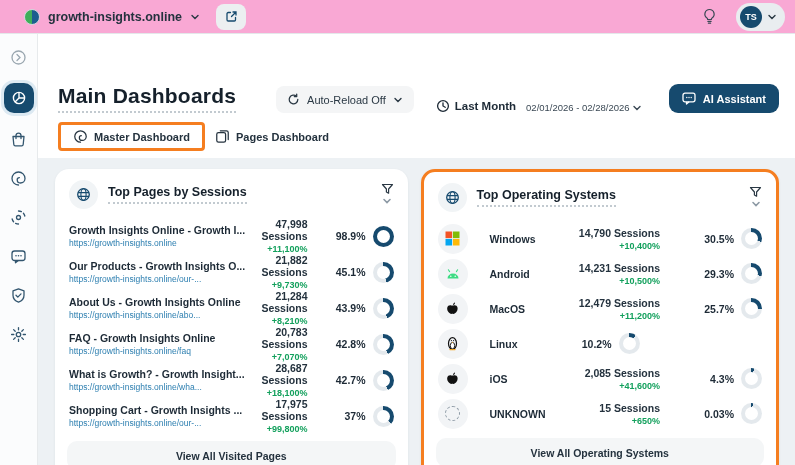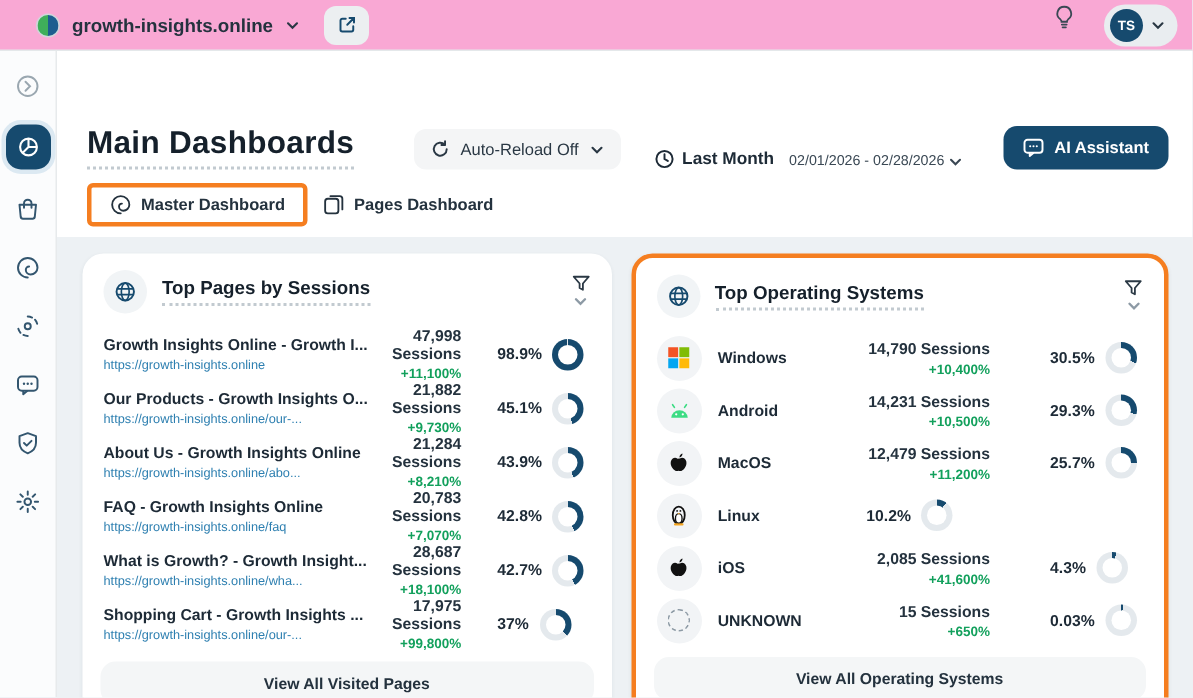--- a/index.html
+++ b/index.html
@@ -9,21 +9,21 @@
   
   .topbar { height:34px; background:#f9a8d4; border-bottom:1px solid #e4e8ea;
     display:flex; align-items:center; padding:0 10px 0 24px; }
   .domain-wrap { display:flex; align-items:center; gap:8px; cursor:pointer; }
   .favicon { width:16px; height:16px; border-radius:50%;
     background:linear-gradient(90deg,#3fae5a 0 50%, #1c5e8f 50% 100%); border:1px solid #cfd6da; }
   .domain-text { font-size:12.5px; font-weight:700; color:#24323e; }
   .chev { width:10px; height:10px; display:inline-block; }
   .extlink-btn { margin-left:16px; width:30px; height:26px; background:#eceff1; border:none;
     border-radius:8px; display:flex; align-items:center; justify-content:center; cursor:pointer; }
-  .topbar-right { margin-left:auto; display:flex; align-items:flex-start; gap:19px; }
+  .topbar-right { margin-left:auto; display:flex; align-items:center; gap:19px; }
   .bulb-btn { background:none; border:none; cursor:pointer; display:flex; }
   .avatar-pill { display:flex; align-items:center; gap:5px; background:#e9edf0;
     border-radius:16px; padding:3px 8px 3px 4px; cursor:pointer; }
   .avatar { width:22px; height:22px; border-radius:50%; background:#164a6e; color:#fff;
     font-size:9px; font-weight:700; display:flex; align-items:center; justify-content:center; }
 
   
   .shell { display:flex; height:431px; }
   .sidebar { width:38px; background:#fbfcfd; border-right:1px solid #e7eaec;
     display:flex; flex-direction:column; align-items:center; padding-top:10px; gap:13px; }
@@ -75,26 +75,26 @@
     flex-direction:column; align-items:center; gap:1px; }
 
   .rows { flex:1; padding:2px 14px 0 14px; display:flex; flex-direction:column; }
   .row { display:flex; align-items:center; flex:1; }
   .pcol1 { width:176px; }
   .ptitle { font-size:10.5px; font-weight:700; color:#1d2a36; white-space:nowrap; }
   .purl { font-size:8.5px; color:#2d7fb0; text-decoration:none; display:block; margin-top:2px; }
   .pcol2 { flex:1; text-align:right; padding-right:24px; }
   .psess { font-size:10.5px; font-weight:700; color:#24323e; }
   .pchange { font-size:9px; font-weight:700; color:#12a05c; margin-top:2px; }
-  .pcol3 { display:flex; align-items:center; gap:7px; width:62px; }
+  .pcol3 { display:flex; align-items:center; gap:7px; width:62px; justify-content:flex-end; }
   .ppct { font-size:10.5px; font-weight:700; color:#1d2a36; }
   .donut { width:21px; height:21px; border-radius:50%; position:relative; flex-shrink:0; }
   .donut::after { content:""; position:absolute; inset:4px; background:#fff; border-radius:50%; }
 
-  .oscol1 { width:140px; display:flex; align-items:center; gap:11px;text-align:right; }
+  .oscol1 { width:140px; display:flex; align-items:center; gap:22px;text-align:right; }
   .os-chip { width:30px; height:30px; border-radius:50%; background:#f2f4f6; display:flex;
     align-items:center; justify-content:center; flex-shrink:0; }
   .os-name { font-size:10.5px; font-weight:700; color:#1d2a36; }
   .oscol2 { flex:1; text-align:right; padding-right:40px; }
 
   .card-footer { margin:7px 12px 11px 12px; background:#f4f6f7; border:none; border-radius:10px;
     height:29px; font-family:inherit; font-size:10.5px; font-weight:700; color:#24323e; cursor:pointer; }
 
   .unknown-circle { width:15px; height:15px; border:1.6px dashed #8d9aa5; border-radius:50%; }
   svg { display:block; }

